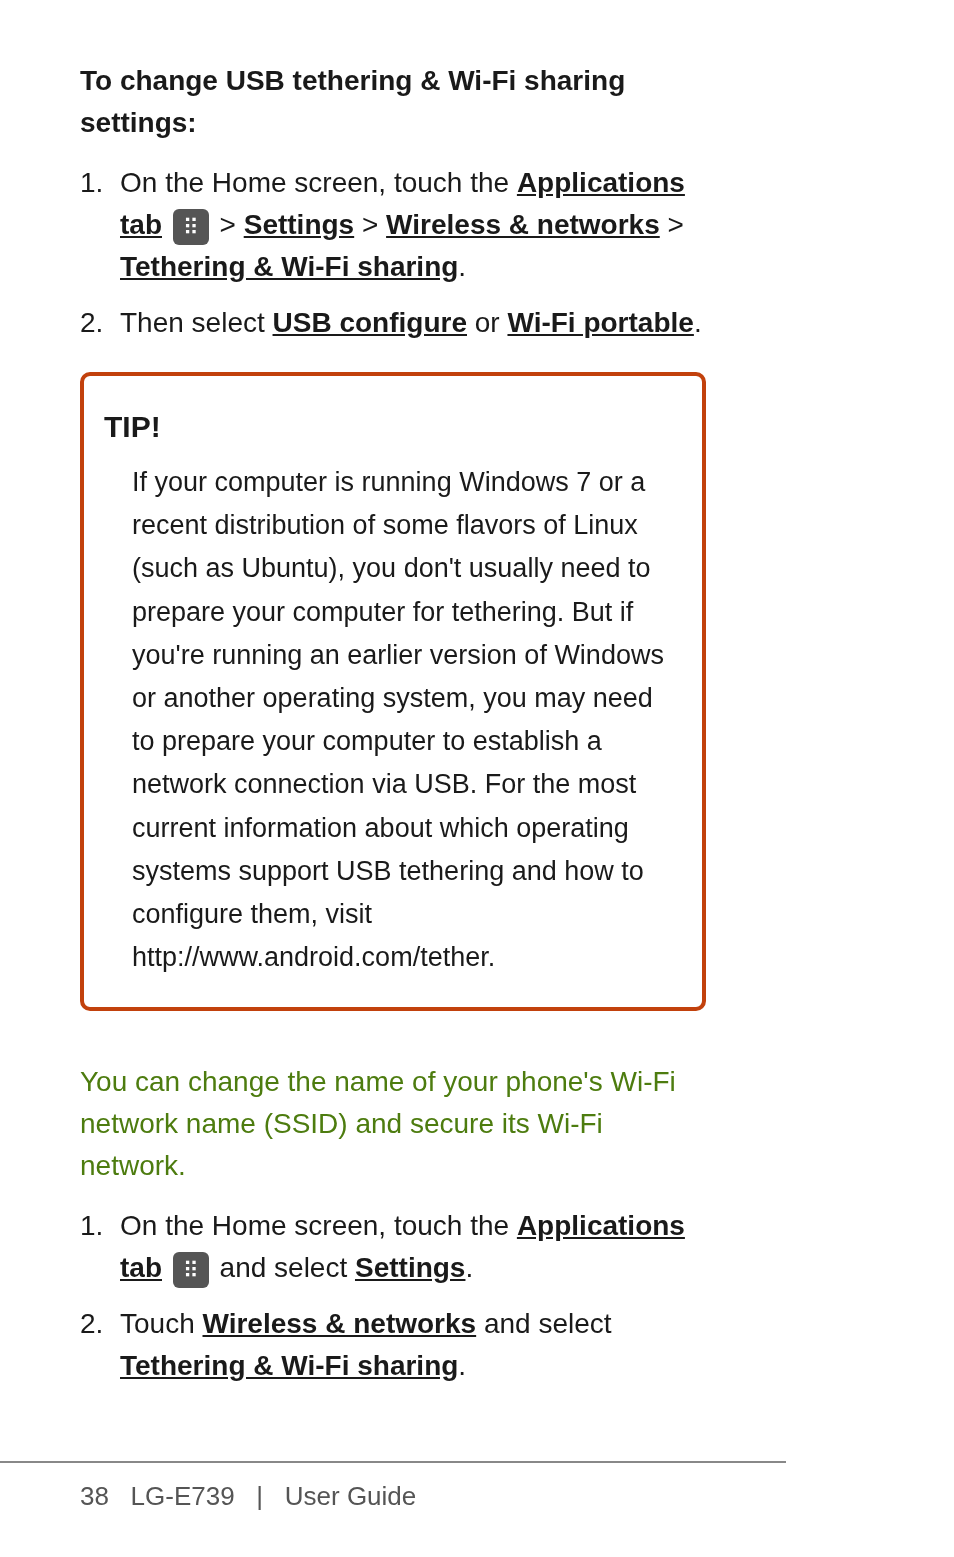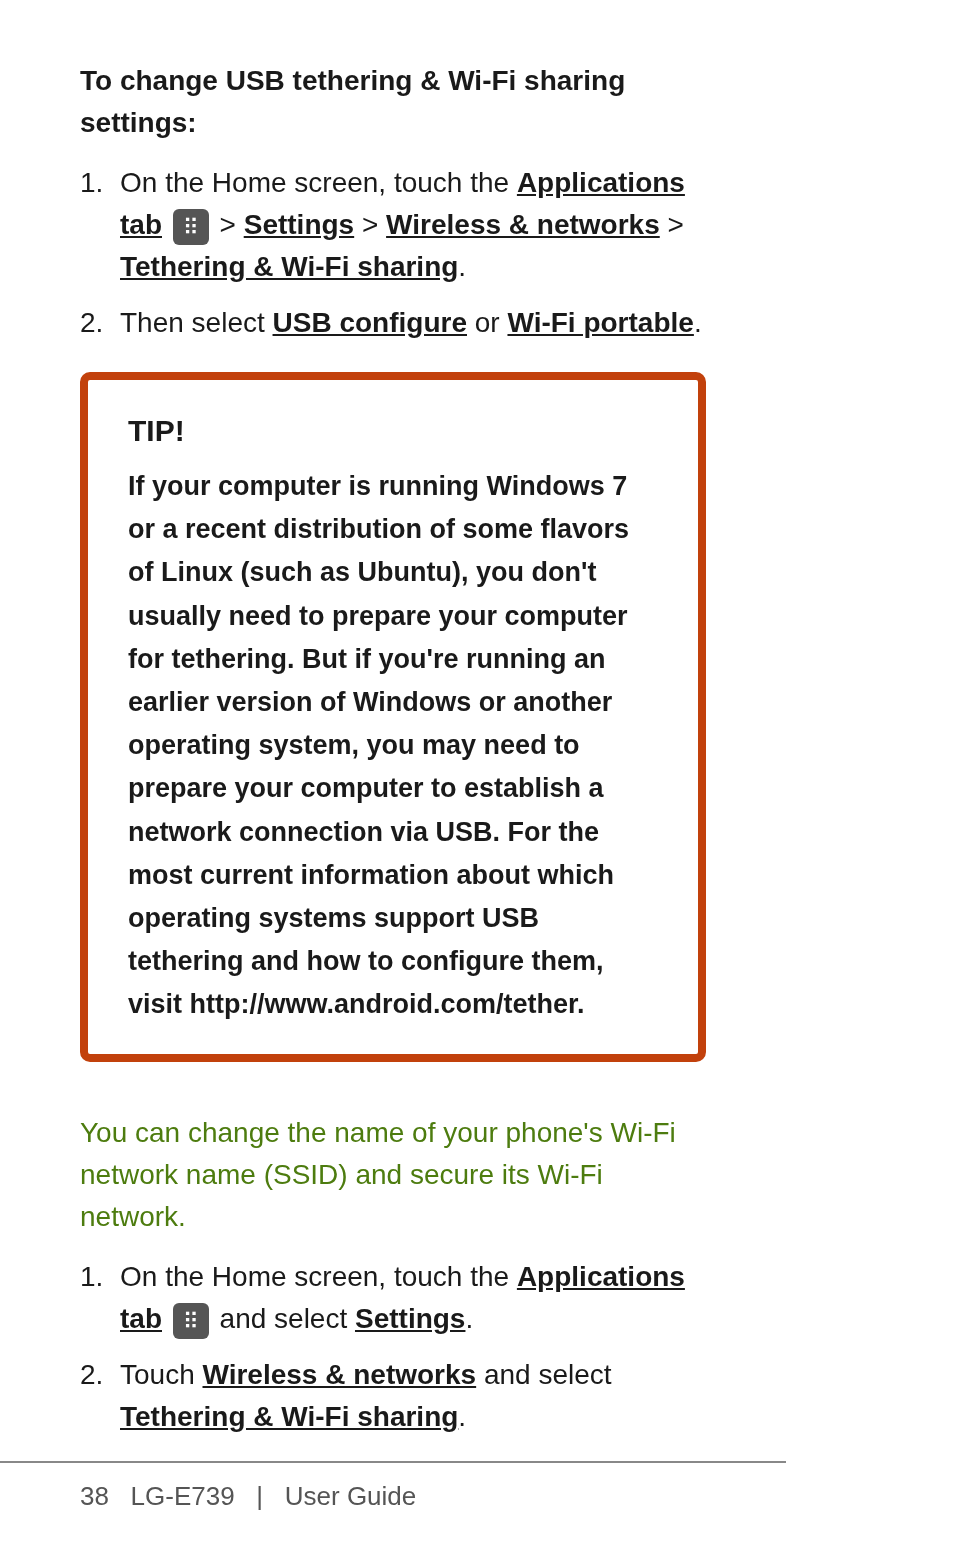--- a/index.html
+++ b/index.html
@@ -77,38 +77,39 @@
       content: '⠿';
       color: #fff;
       font-size: 22px;
       position: absolute;
       top: 50%;
       left: 50%;
       transform: translate(-50%, -50%);
     }
 
     .tip-box {
-      border: 8px solid #c2410c;
+      border: 4px solid #c2410c;
       border-radius: 10px;
-      padding: 28px 40px;
+      padding: 28px 20px;
       margin: 28px 0 50px 0;
     }
 
     .tip-heading {
       font-weight: bold;
       font-size: 30px;
       color: #1a1a1a;
       margin-bottom: 12px;
     }
 
     .tip-text {
       font-size: 27px;
       color: #1a1a1a;
       line-height: 1.6;
-      font-weight: bold;
+      font-weight: normal;
+      margin-left: 28px;
     }
 
     .section-title-colored {
       color: #c0392b;
       font-size: 32px;
       font-weight: normal;
       margin-bottom: 18px;
       margin-top: 10px;
     }
 

